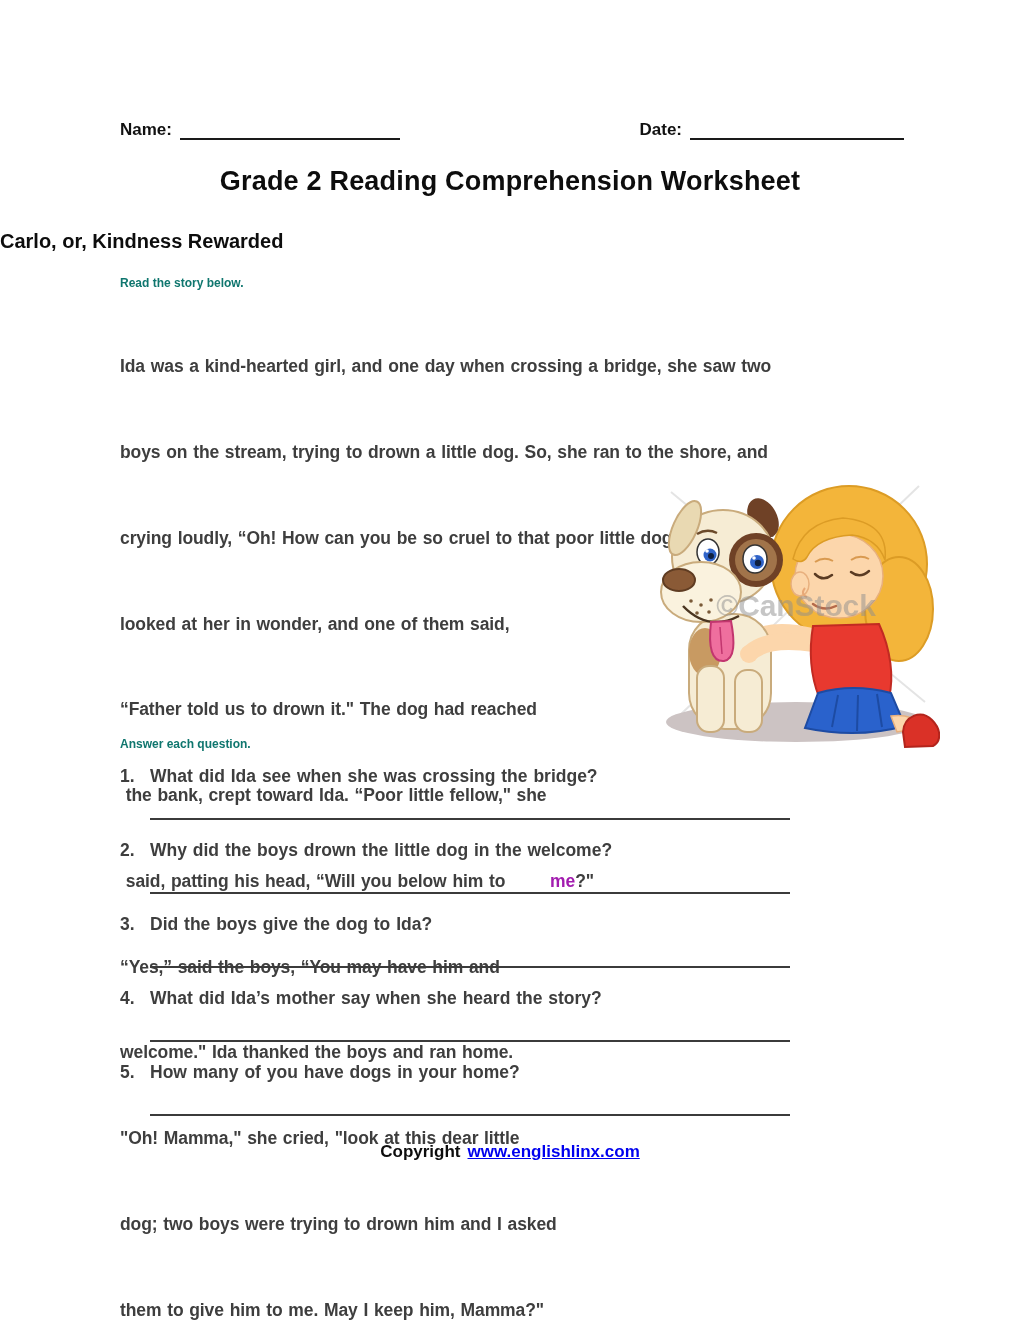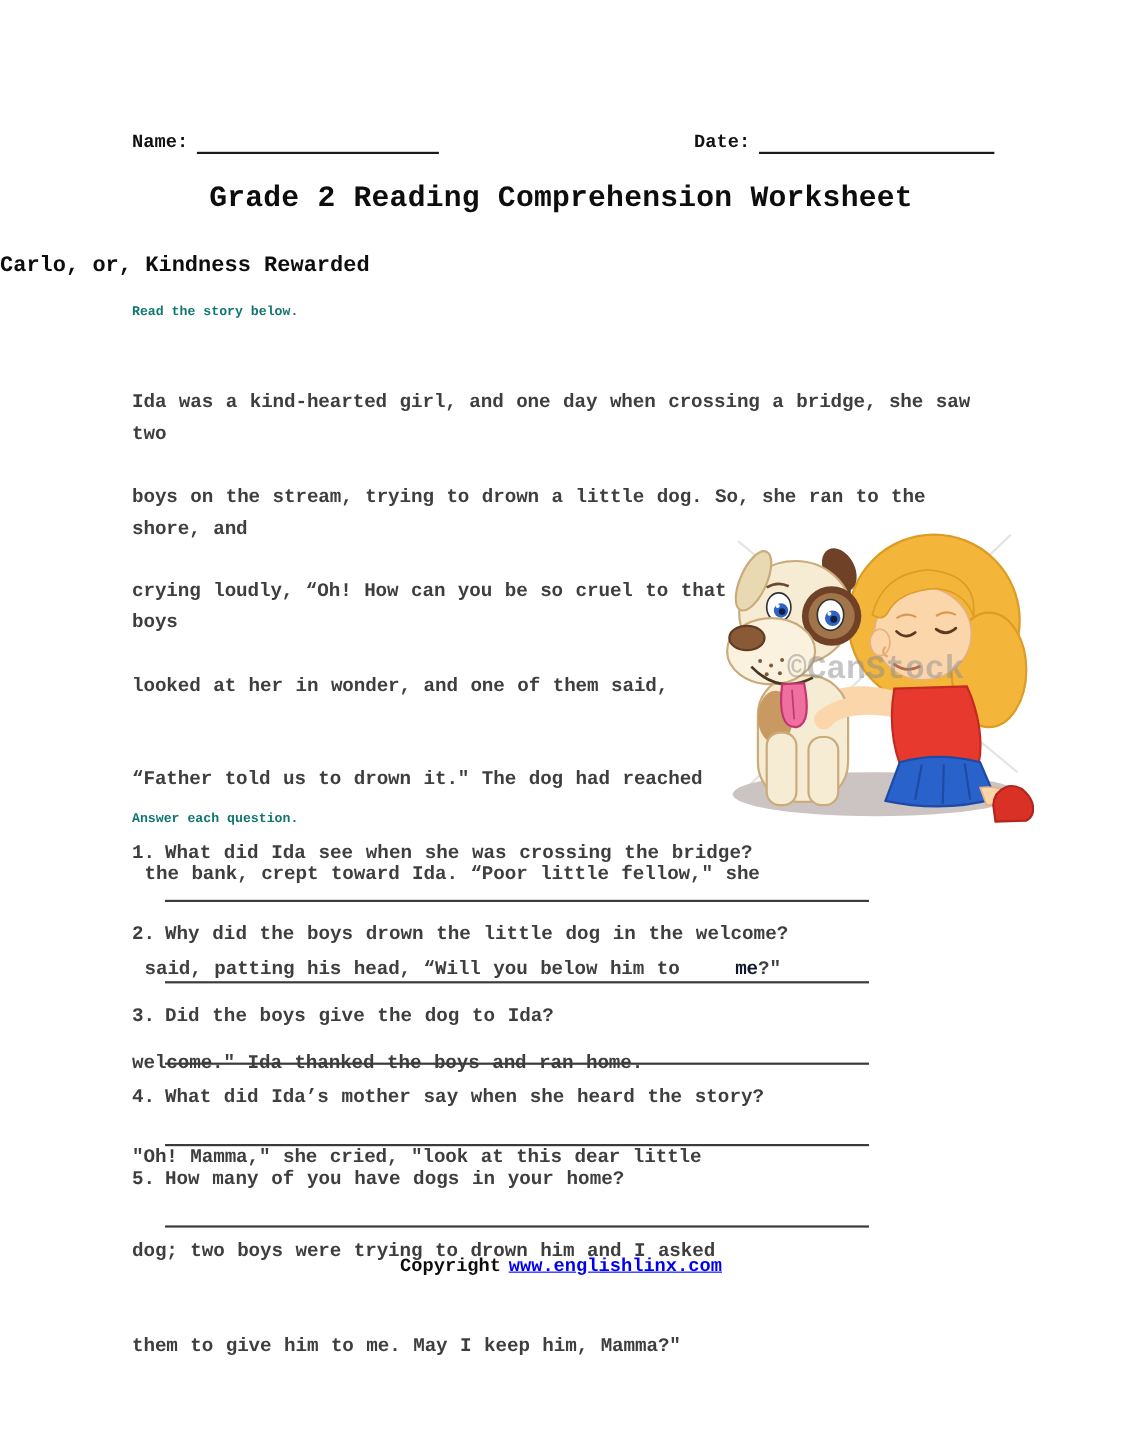--- a/index.html
+++ b/index.html
@@ -1,38 +1,38 @@
 <!DOCTYPE html>
 <html><head>
 <meta charset="utf-8">
 <style>
   html,body{margin:0;padding:0;background:#ffffff;}
   .page{
     position:relative;width:1020px;height:1320px;background:#ffffff;overflow:hidden;
-    font-family:Liberation Mono, monospace;
+    font-family:Liberation Sans, sans-serif;
   }
   
   .header-row{position:absolute;top:118px;left:120px;width:784px;display:flex;justify-content:space-between;}
   .field{display:flex;align-items:flex-end;font-weight:bold;font-size:17px;color:#111;}
   .write-line{display:inline-block;border-bottom:2px solid #1a1a1a;height:20px;margin-left:8px;}
   .write-line.name{width:220px;}
   .write-line.date{width:214px;}
 
   .doc-title{position:absolute;top:166px;left:0;width:100%;text-align:center;
     font-size:27px;font-weight:bold;color:#0d0d0d;letter-spacing:0.2px;}
   .doc-subtitle{position:absolute;top:230px;left:0;width:100%;
     font-size:20px;font-weight:bold;color:#0d0d0d;}
 
   .section-heading{color:#0f766e;font-weight:bold;font-size:12px;}
 
   .story{position:absolute;top:276px;left:120px;width:790px;}
   .story-body{position:relative;margin-top:5px;font-size:17.5px;font-weight:bold;color:#3e3e3e;
     line-height:28.6px;white-space:pre-wrap;word-spacing:1px;letter-spacing:-0.1px;}
   .story-line{height:28.6px;}
-  .story-me{color:#0f172a;padding-left:39px;}
+  .story-me{color:#a21caf;padding-left:39px;}
 
   .illustration{position:absolute;left:533px;top:112px;width:287px;height:287px;}
 
   .questions{position:absolute;top:737px;left:120px;width:790px;}
   .q-heading{margin-bottom:15px;}
   .q-item{position:relative;height:74px;font-size:17.5px;font-weight:bold;color:#3e3e3e;word-spacing:1px;}
   .q-num{position:absolute;left:0;top:0;}
   .q-text{position:absolute;left:30px;top:0;}
   .answer-line{position:absolute;left:30px;top:52px;width:640px;height:0;border-bottom:2px solid #3b3b3b;}
 
@@ -63,20 +63,21 @@
   <div class="story">
     <div class="section-heading">Read the story below.</div>
     <div class="story-body">
       <div class="story-line">Ida was a kind-hearted girl, and one day when crossing a bridge, she saw two</div>
       <div class="story-line">boys on the stream, trying to drown a little dog. So, she ran to the shore, and</div>
       <div class="story-line">crying loudly, “Oh! How can you be so cruel to that poor little dog?” The boys</div>
       <div class="story-line">looked at her in wonder, and one of them said,</div>
       <div class="story-line">“Father told us to drown it." The dog had reached</div>
       <div class="story-line"> the bank, crept toward Ida. “Poor little fellow," she</div>
       <div class="story-line"><span> said, patting his head, “Will you below him to </span><span class="story-me">me</span><span>?"</span></div>
+      <div class="story-line">“Yes,” said the boys, “You may have him and</div>
       <div class="story-line">welcome." Ida thanked the boys and ran home.</div>
       <div class="story-line">"Oh! Mamma," she cried, "look at this dear little</div>
       <div class="story-line">dog; two boys were trying to drown him and I asked</div>
       <div class="story-line">them to give him to me. May I keep him, Mamma?"</div>
       
       
 
       <div class="illustration">
         <svg width="287" height="287" viewBox="0 0 287 287" xmlns="http://www.w3.org/2000/svg">
 

